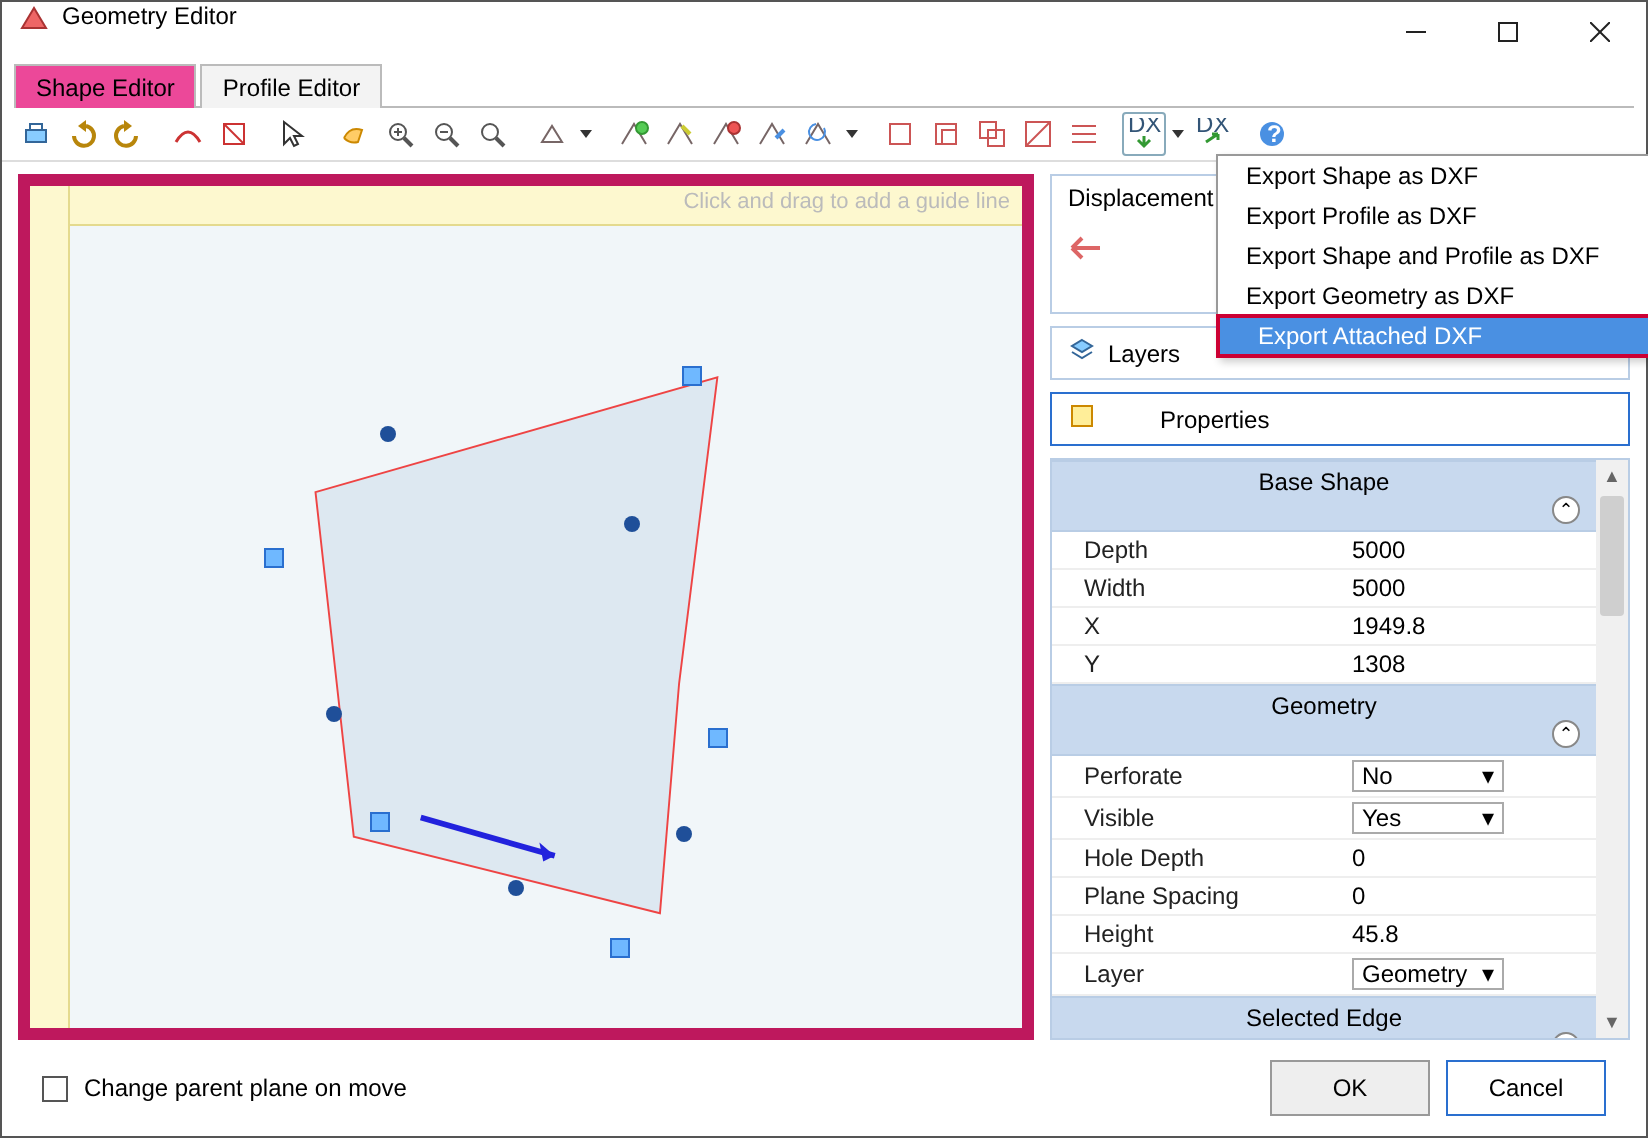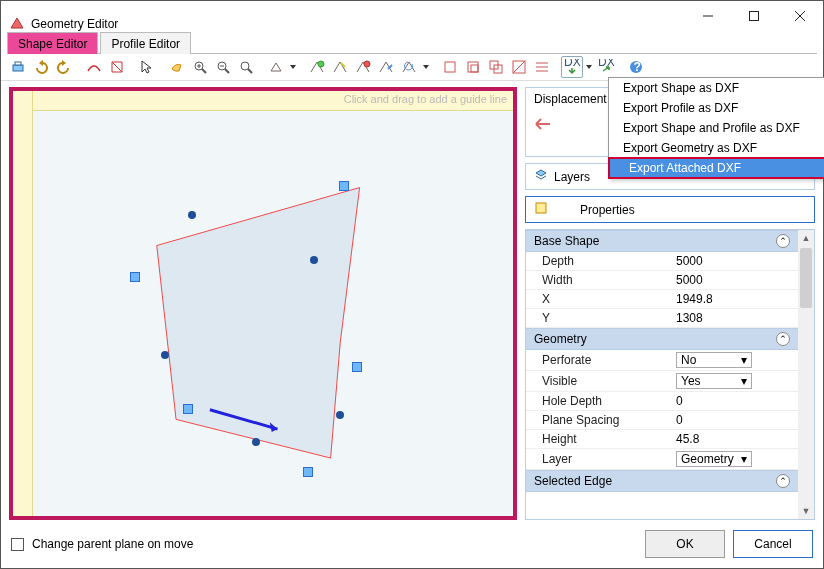--- a/index.html
+++ b/index.html
@@ -1,50 +1,50 @@
 <!DOCTYPE html>
 <html><head>
 <meta charset="utf-8">
 <style>
   * { box-sizing: border-box; font-family: "Segoe UI", Tahoma, sans-serif; font-size: 12px; }
   body { margin: 0; background: #fff; }
   .window { width: 824px; height: 569px; border: 1px solid #555; display: flex; flex-direction: column; position: relative; background:#fff;}
-  .titlebar { height: 30px; display: flex; align-items: flex-end; padding: 0 0 0 8px; }
+  .titlebar { height: 30px; display: flex; align-items: flex-start; padding: 0 0 0 8px; }
   .titlebar .icon { width:16px; height:16px; margin-right:6px; display:inline-flex; align-items:center; justify-content:center;}
   .titlebar .title { flex:1; }
   .win-controls { display:flex; }
   .win-btn { width:46px; height:30px; display:flex; align-items:center; justify-content:center; font-size:14px; color:#222;}
   .tabs { display:flex; border-bottom:1px solid #bbb; margin:0 6px; }
   .tab { padding:4px 10px 3px; border:1px solid #bbb; border-bottom:none; background:#ec4899; margin-right:2px; position:relative; top:1px;}
   .tab.inactive { background:#f3f3f3; }
   .toolbar { display:flex; align-items:center; gap:1px; padding:2px 6px; border-bottom:1px solid #ddd; flex-wrap:nowrap;}
   .tool { width:22px; height:22px; display:flex; align-items:center; justify-content:center; border:1px solid transparent; border-radius:2px;}
   .tool.sep { width:6px; }
   .tool svg { display:block; }
   .content { flex:1; display:flex; padding:6px 8px 2px; gap:8px; overflow:hidden;}
-  .canvas-wrap { flex:1; border:4px solid #be185d; position:relative; background:#f1f6f9; overflow:hidden;}
+  .canvas-wrap { flex:1; border:6px solid #be185d; position:relative; background:#f1f6f9; overflow:hidden;}
   .canvas-guide { position:absolute; top:0; left:0; width:20px; height:100%; background:#fdf8cf; border-right:1px solid #e4da8e;}
   .canvas-guide-h { position:absolute; top:0; left:0; height:20px; width:100%; background:#fdf8cf; border-bottom:1px solid #e4da8e;}
   .guide-text { position:absolute; top:2px; right:6px; color:#bbb; font-size:11px;}
   .right-pane { width:290px; display:flex; flex-direction:column; gap:6px; overflow:hidden;}
   .disp-box { border:1px solid #b9cde5; height:70px; padding:4px 8px;}
   .disp-arrow { margin-top:10px; color:#d66; }
   .tab-pill { border:1px solid #b9cde5; padding:4px 8px; display:flex; align-items:center; gap:6px;}
   .tab-pill.active { border:1px solid #2a6fcf;gap:32px; }
   .props { border:1px solid #b9cde5; flex:1; overflow:auto; position:relative;}
-  .sect-head { background:#c8d9ee; padding:3px 8px; font-weight:400; border-top:1px solid #b9cde5; border-bottom:1px solid #b9cde5; display:flex; align-items:center;}
+  .sect-head { background:#c8d9ee; padding:3px 8px; font-weight:400; border-top:1px solid #b9cde5; border-bottom:1px solid #b9cde5; display:flex; align-items:center;flex-direction:column;}
   .sect-head .chev { margin-left:auto; width:14px; height:14px; border:1px solid #888; border-radius:50%; display:flex; align-items:center; justify-content:center; font-size:9px; background:#fff;}
   .prop-row { display:flex; padding:2px 0 2px 16px; border-bottom:1px solid #eee; align-items:center;}
   .prop-row .k { width:130px; color:#222;}
   .prop-row .v { flex:1; padding-left:4px;}
   .prop-row .sel { border:1px solid #aaa; padding:0 4px; display:flex; align-items:center; width:76px; justify-content:space-between;}
   .scroll-v { position:absolute; right:0; top:0; width:16px; height:100%; background:#f0f0f0;}
   .scroll-v .up,.scroll-v .down{ height:16px; display:flex; align-items:center; justify-content:center; color:#666; font-size:9px;}
   .scroll-v .thumb { position:absolute; top:18px; left:2px; width:12px; height:60px; background:#cfcfcf; border-radius:2px;}
-  .bottom-bar { display:flex; align-items:center; padding:8px 10px 10px; gap:8px;}
+  .bottom-bar { display:flex; align-items:center; padding:8px 20px 10px; gap:8px;}
   .chk { width:13px; height:13px; border:1px solid #555;}
   .btn { width:80px; height:28px; border:1px solid #999; background:#eee; display:flex; align-items:center; justify-content:center;text-align:center;}
   .btn.primary { border:1px solid #2a6fcf; background:#fff;}
   .dropdown { position:absolute; top:76px; left:607px; width:220px; background:#fff; border:1px solid #999; box-shadow:2px 2px 4px rgba(0,0,0,.2); z-index:10;}
   .dd-item { padding:3px 14px; }
   .dd-item.hl { background:#4a90e2; color:#fff; outline:2px solid #c03; outline-offset:-1px;padding-left:20px;}
   .shape-handle { position:absolute; width:10px; height:10px; background:#6fb8ff; border:1px solid #2a6fcf;}
   .shape-dot { position:absolute; width:8px; height:8px; background:#1f4f99; border-radius:50%; }
 </style>
 </head>

